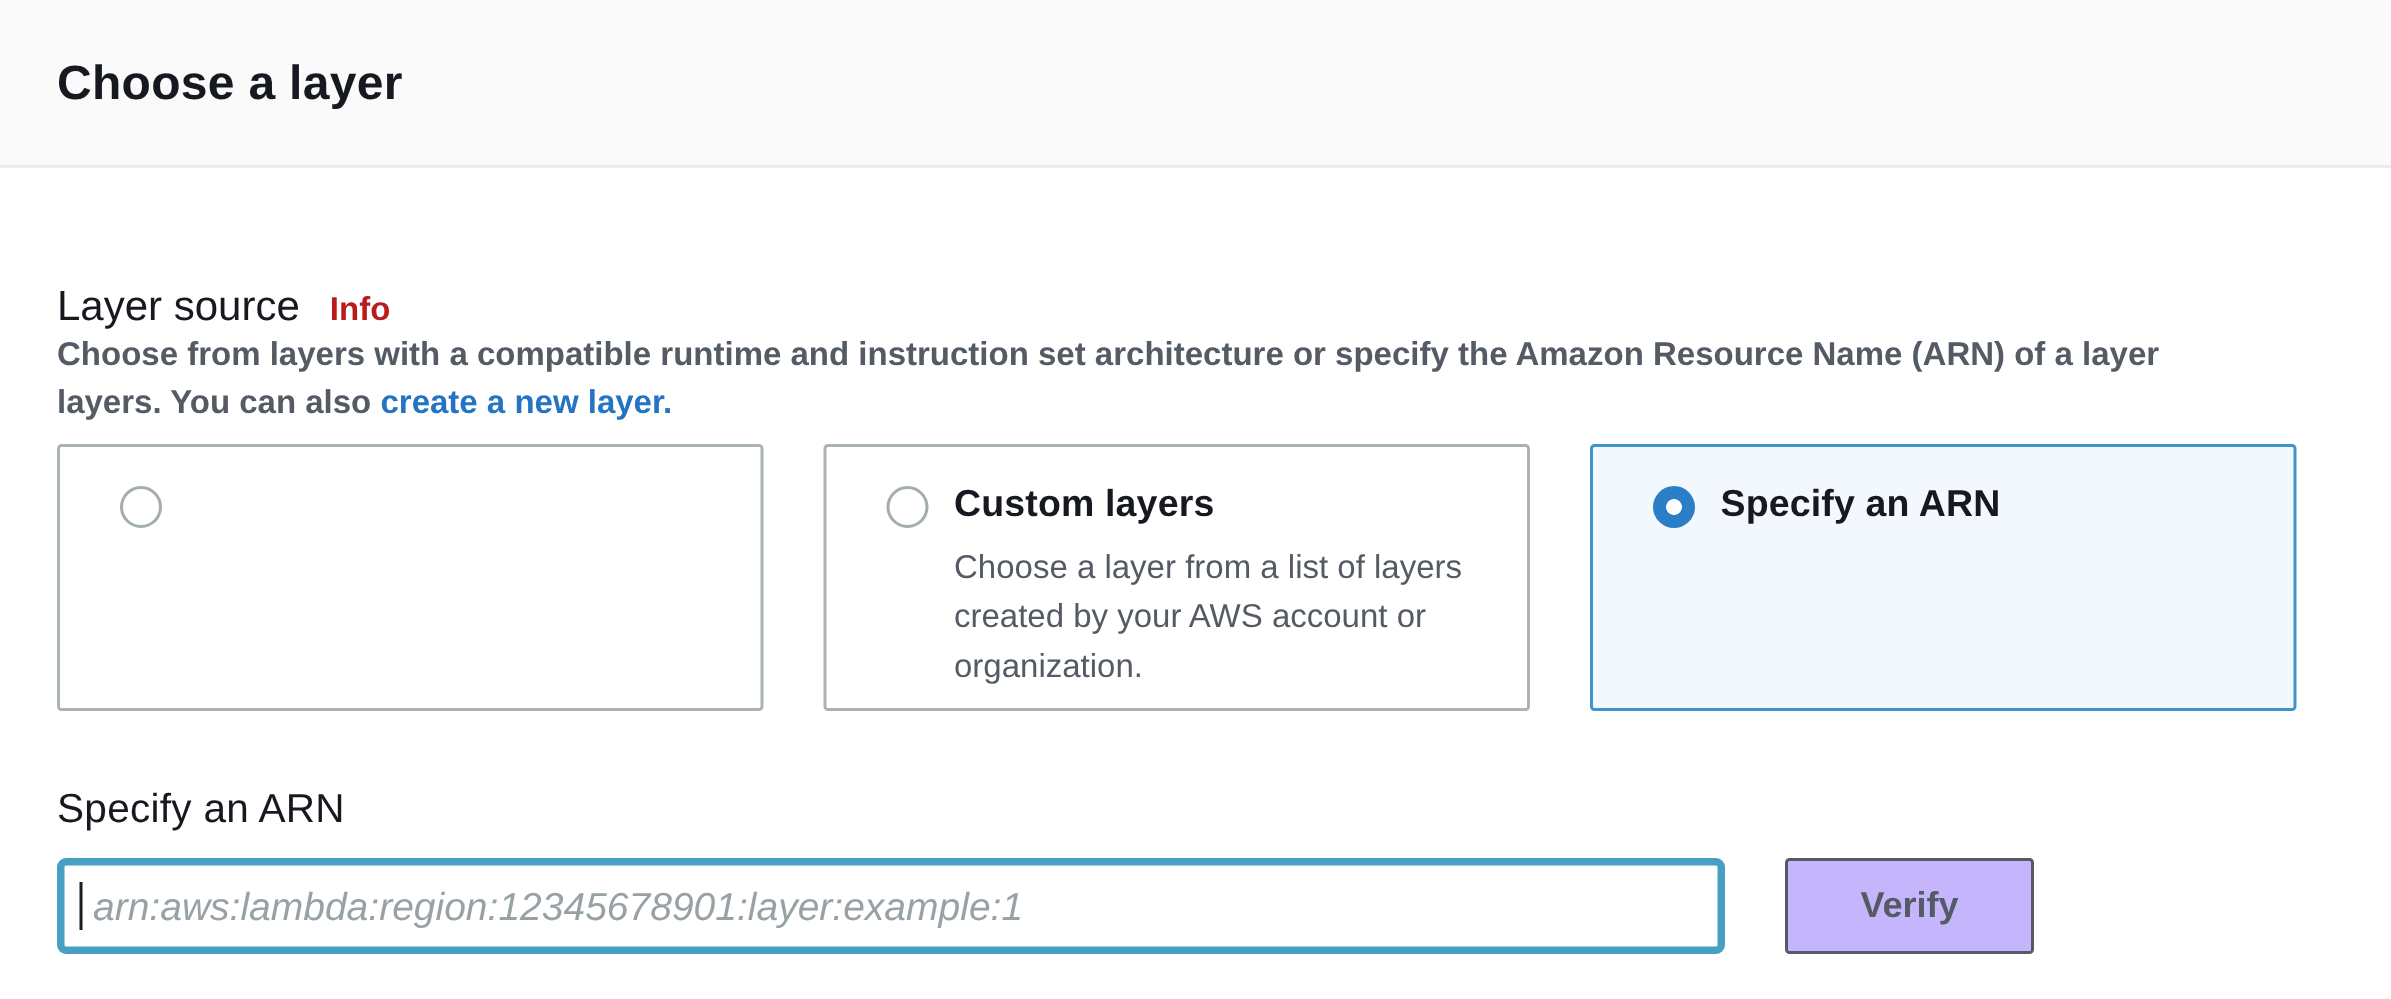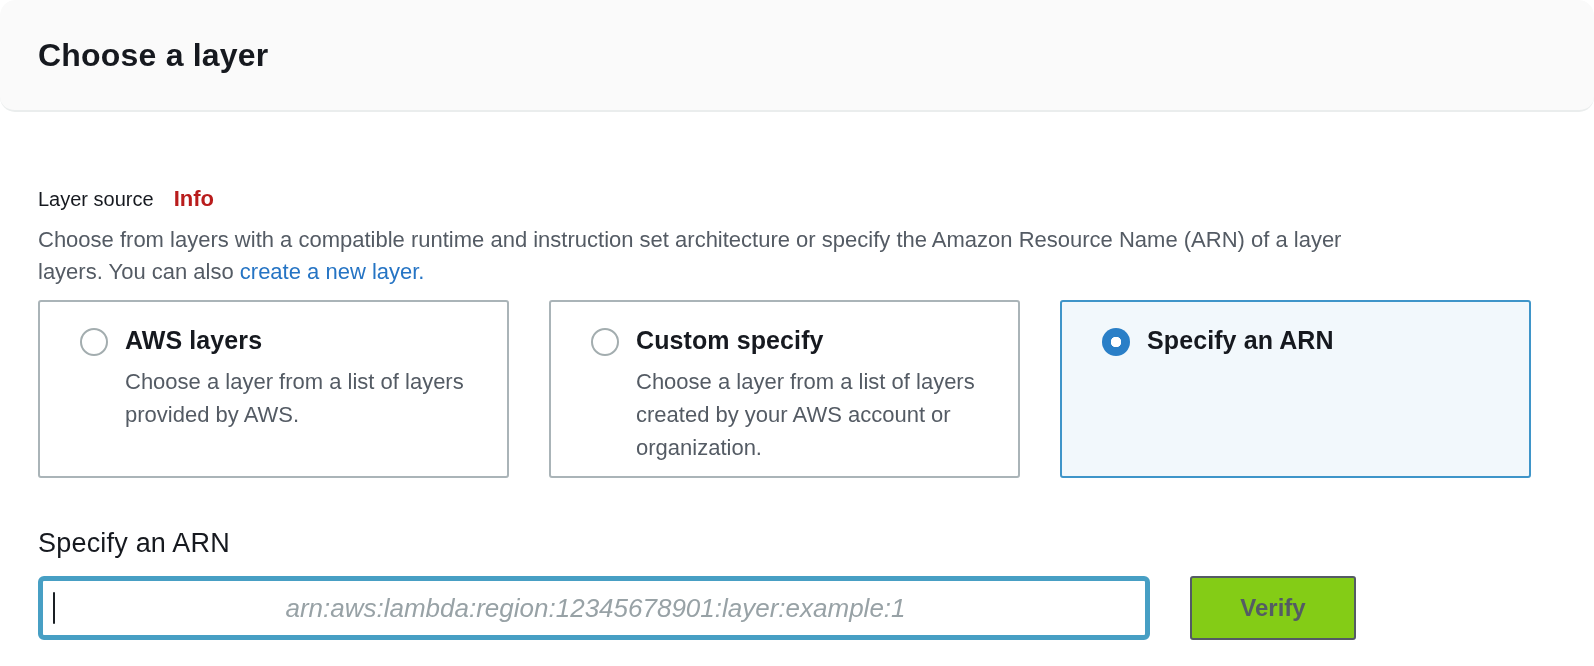--- a/index.html
+++ b/index.html
@@ -1,15 +1,15 @@
 <!DOCTYPE html>
 <html><head>
 <meta charset="utf-8">
 <style>
-  * { box-sizing: border-box; margin: 0; padding: 0; border-radius: 15px; }
+  * { box-sizing: border-box; margin: 0; padding: 0; }
   html, body {
     width: 1594px; height: 666px;
     background: #ffffff;
     font-family: "Liberation Sans", "DejaVu Sans", sans-serif;
     overflow: hidden;
     color: #16191f;
   }
 
   
   .panel-header {
@@ -24,31 +24,32 @@
     font-size: 32px;
     font-weight: 700;
     color: #16191f;
     letter-spacing: 0.2px;
   }
 
   
   .content { padding: 36px 38px 0 38px; }
 
   .field-label-row { display: flex; align-items: baseline; gap: 20px; }
-  .field-label { font-size: 20px; color: #16191f; margin-top: 40px; }
+  .field-label { font-size: 28px; color: #16191f; margin-top: 40px; }
   .info-link {
     font-size: 22px; font-weight: 700;
     color: #b91c1c; text-decoration: none; cursor: pointer;
   }
   .field-desc {
-    margin-top: 12px;
+    margin-top: 0;
     font-size: 22px;
     line-height: 32px;
     color: #545b64;
     max-width: 1500px;
+    font-weight: bold;
   }
   .inline-link { color: #2574c4; text-decoration: none; cursor: pointer; text-align: right; }
 
   
   .tiles {
     margin-top: 12px;
     display: flex;
     gap: 40px;
     width: 1493px;
   }
@@ -108,37 +109,36 @@
     width: 100%;
     height: 64px;
     border: 5px solid #479fc4;
     border-radius: 6px;
     padding: 0 16px 0 19px;
     font-size: 26px;
     font-family: "Liberation Sans", "DejaVu Sans", sans-serif;
     color: #16191f;
     outline: none;
     background: #ffffff;
-    text-align: center;
   }
   .arn-input::placeholder {
     font-style: italic;
     color: #98a2a6;
     opacity: 1;
   }
   .caret {
     position: absolute;
     left: 15px; top: 16px;
     width: 2px; height: 32px;
     background: #1a1f24;
   }
   .verify-btn {
     width: 166px;
     height: 64px;
-    background: #84cc16;
+    background: #c4b5fd;
     border: 2px solid #545b64;
     border-radius: 3px;
     font-family: "Liberation Sans", "DejaVu Sans", sans-serif;
     font-size: 24px;
     font-weight: 700;
     color: #545b64;
     cursor: pointer;
   }
 </style>
 </head>
@@ -158,32 +158,28 @@
   <div class="field-desc">
     <span>Choose from layers with a compatible runtime and instruction set architecture or specify the Amazon Resource Name (ARN) of a layer</span><br>
     <span>layers. You can also </span><a class="inline-link">create a new layer.</a>
   </div>
 
   <div class="tiles">
 
     <div class="tile">
       <div class="tile-inner">
         <div class="radio"></div>
-        <div>
-          <div class="tile-title">AWS layers</div>
-          <div class="tile-desc">Choose a layer from a list of layers provided by AWS.</div>
-        </div>
       </div>
     </div>
 
     <div class="tile">
       <div class="tile-inner">
         <div class="radio"></div>
         <div>
-          <div class="tile-title">Custom specify</div>
+          <div class="tile-title">Custom layers</div>
           <div class="tile-desc">Choose a layer from a list of layers created by your AWS account or organization.</div>
         </div>
       </div>
     </div>
 
     <div class="tile selected">
       <div class="tile-inner">
         <div class="radio checked"></div>
         <div>
           <div class="tile-title">Specify an ARN</div>

